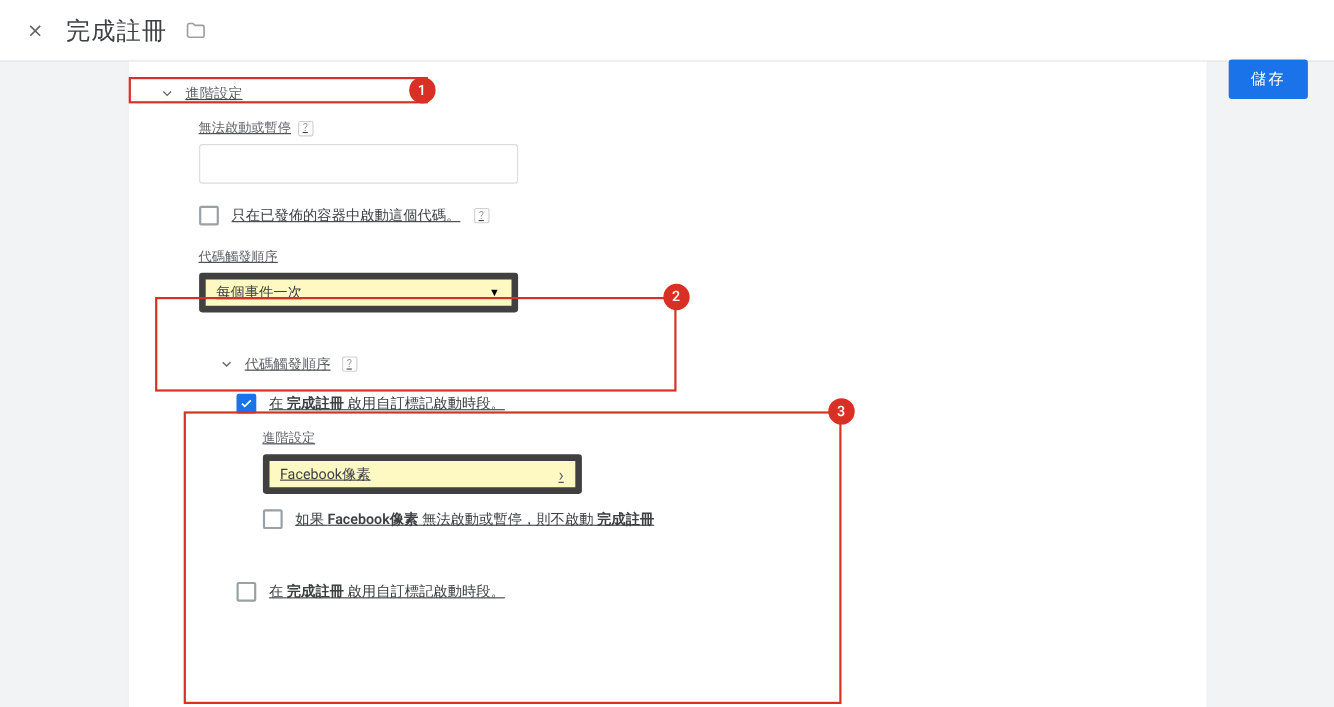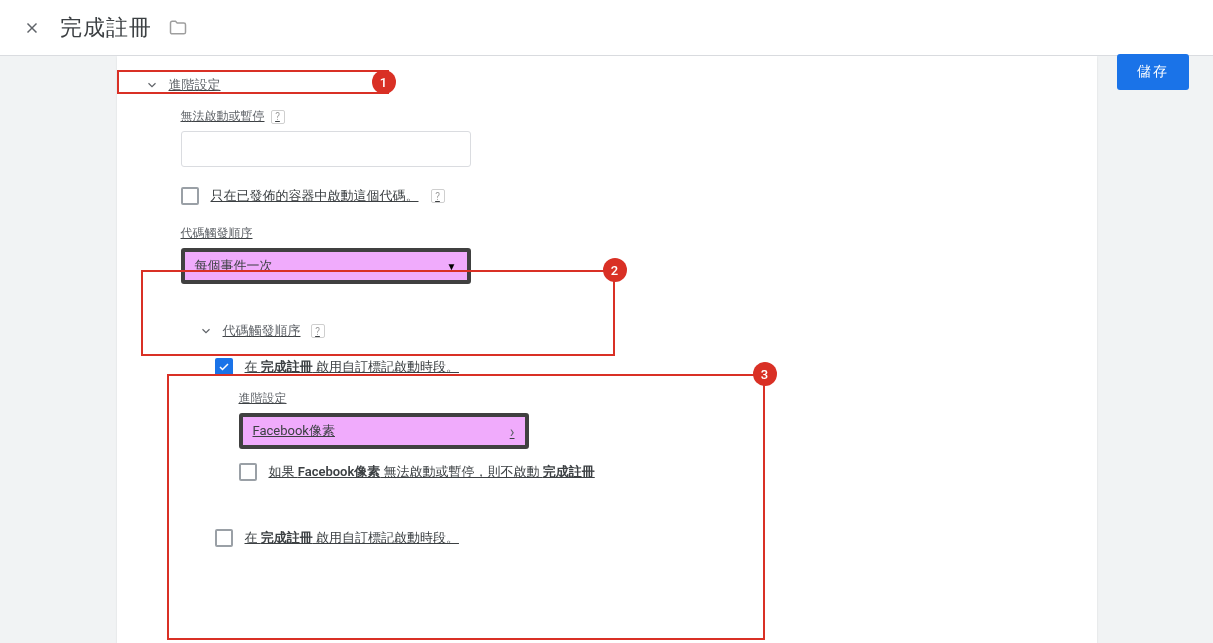--- a/index.html
+++ b/index.html
@@ -132,29 +132,29 @@
       flex-shrink: 0;
     }
     .checkbox.checked {
       background: #1a73e8;
       border-color: #1a73e8;
     }
     .checkbox.checked svg { color: #fff; }
     .select-box {
       width: 290px;
       height: 36px;
-      border: 4px solid #404040;
+      border: 6px solid #404040;
       border-radius: 3px;
       padding: 0 10px;
       display: flex;
       align-items: center;
       justify-content: space-between;
       font-size: 13px;
       cursor: pointer;
-      background: #f0abfc;
+      background: #fef9c3;
     }
     .select-box .caret {
       font-size: 10px;
       color: #000;
     }
     .select-box .arrow-right {
       font-size: 16px;
       color: #5f6368;
     }
     .annotation {

